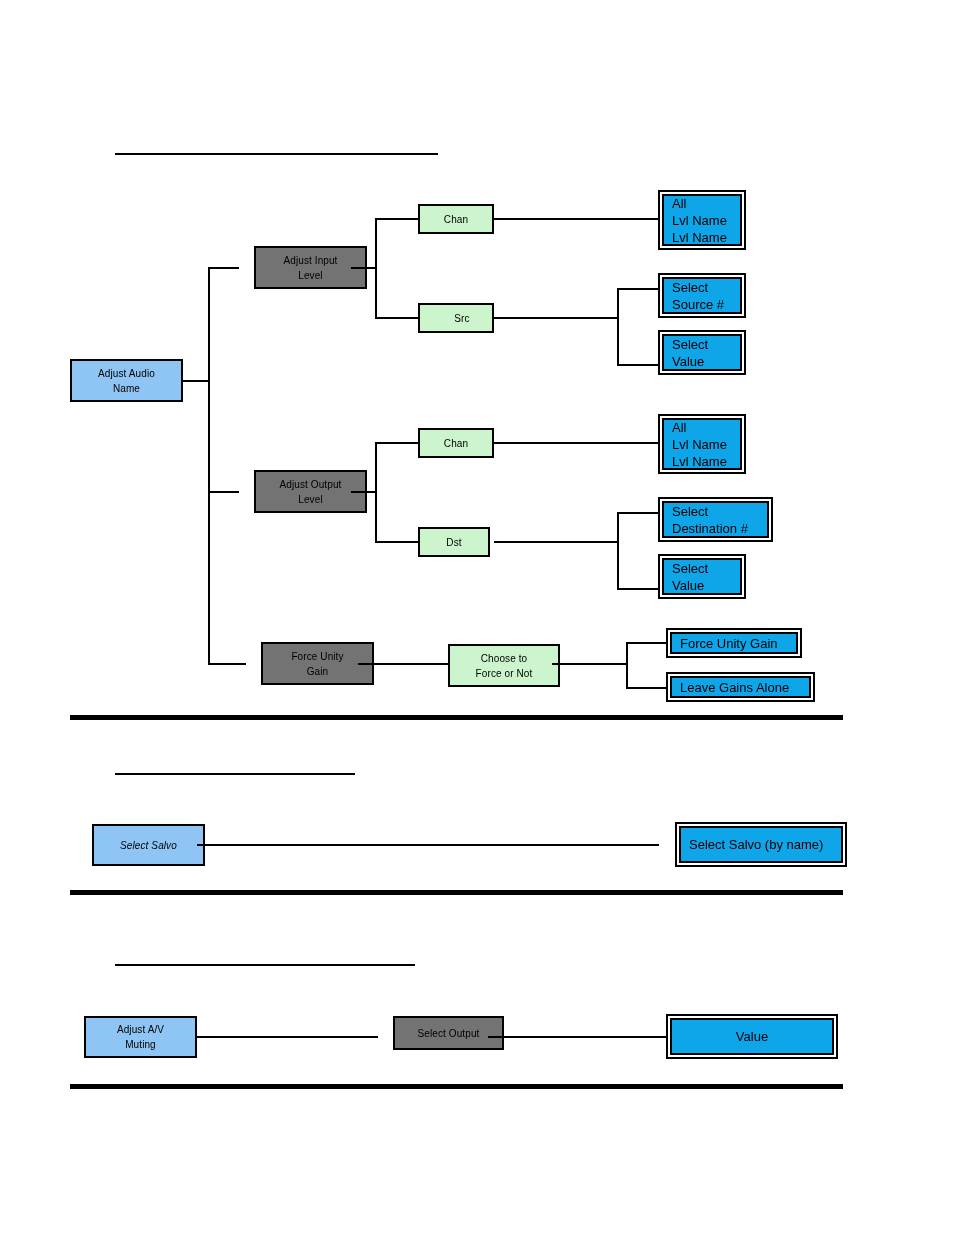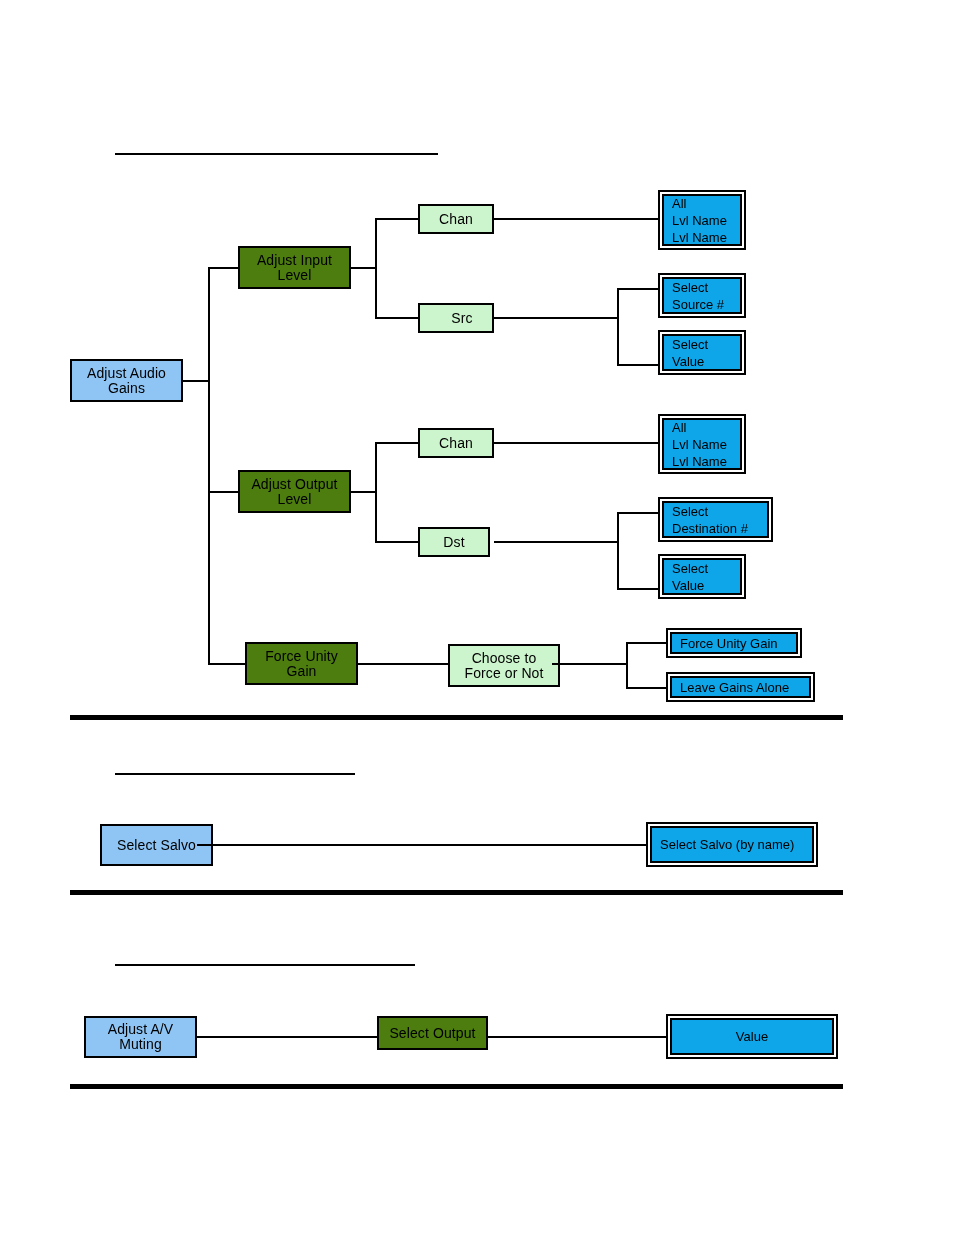--- a/index.html
+++ b/index.html
@@ -46,27 +46,27 @@
 
   
   .node {
     position: absolute;
     box-sizing: border-box;
     border: 2px solid #000;
     display: flex;
     align-items: center;
     justify-content: center;
     text-align: center;
-    font-size: 14px;
+    font-size: 10px;
     line-height: 15px;
     letter-spacing: 0.1px;
     color: #000;
   }
   .node.blue  { background: #8fc5f5; }
-  .node.pink  { background: #4d7c0f; }
+  .node.pink  { background: #737373; margin-left: 16px; }
   .node.green { background: #cdf5cd; }
 
   
   .dbox {
     position: absolute;
     box-sizing: border-box;
     background: #ffffff;
     border: 2px solid #000;
     padding: 2px;
   }
@@ -96,21 +96,21 @@
 </head>
 <body>
 
 <div id="page">
 
   <div class="section-underline" style="left:115px; top:153px; width:323px;"></div>
 
   <div class="node blue" style="left:70px; top:359px; width:113px; height:43px;">
     <div>
       <span>Adjust Audio</span><br>
-      <span>Gains</span>
+      <span>Name</span>
     </div>
   </div>
 
   <div class="hline" style="left:183px; top:380px; width:26px;"></div>
 
   <div class="vline" style="left:208px; top:267px; height:398px;"></div>
 
   <div class="hline" style="left:208px; top:267px; width:31px;"></div>
   <div class="node pink" style="left:238px; top:246px; width:113px; height:43px;">
     <div>
@@ -229,25 +229,25 @@
   <div class="dbox left" style="left:666px; top:672px; width:149px; height:30px;">
     <div class="dbox-inner">
       <span class="line">Leave Gains Alone</span>
     </div>
   </div>
 
   <div class="section-divider" style="left:70px; top:715px; width:773px;"></div>
 
   <div class="section-underline" style="left:115px; top:773px; width:240px;"></div>
 
-  <div class="node blue" style="left:100px; top:824px; width:113px; height:42px;">
+  <div class="node blue" style="left:92px; top:824px; width:113px; height:42px;font-style:italic;">
     <span>Select Salvo</span>
   </div>
   <div class="hline" style="left:197px; top:844px; width:462px;"></div>
-  <div class="dbox left" style="left:646px; top:822px; width:172px; height:45px;">
+  <div class="dbox left" style="left:675px; top:822px; width:172px; height:45px;">
     <div class="dbox-inner">
       <span class="line">Select Salvo (by name)</span>
     </div>
   </div>
 
   <div class="section-divider" style="left:70px; top:890px; width:773px;"></div>
 
   <div class="section-underline" style="left:115px; top:964px; width:300px;"></div>
 
   <div class="node blue" style="left:84px; top:1016px; width:113px; height:42px;">

